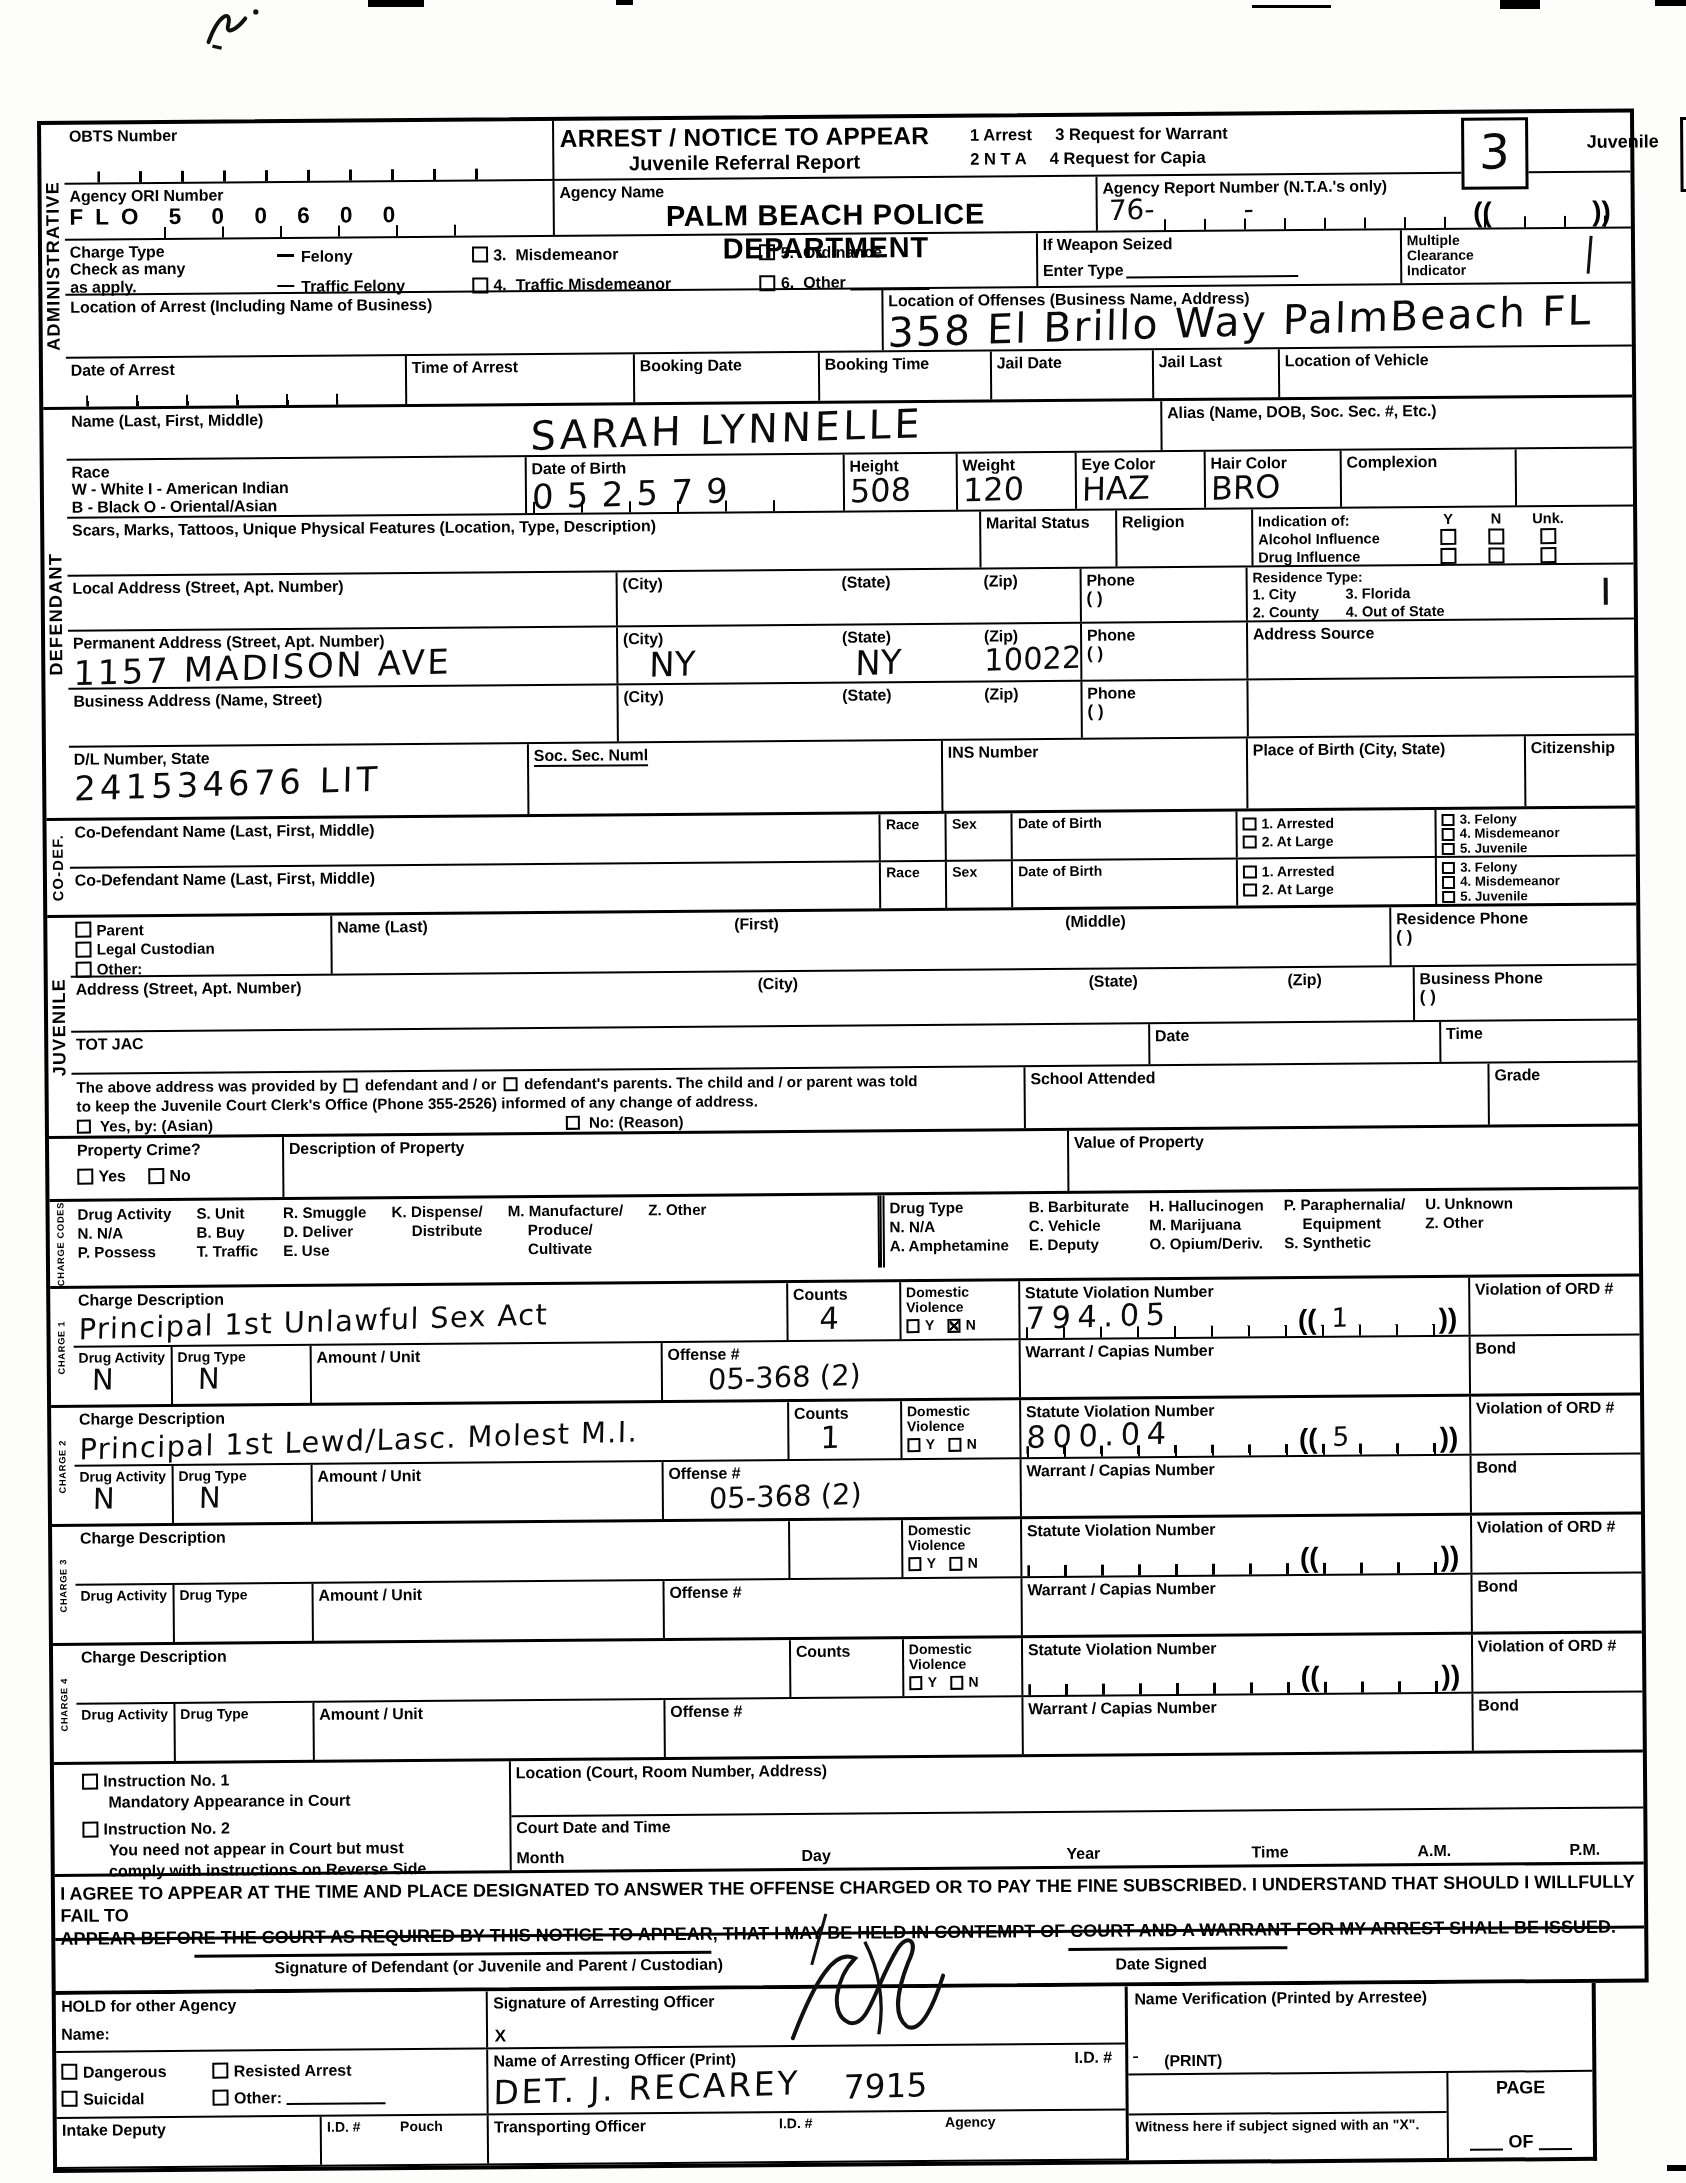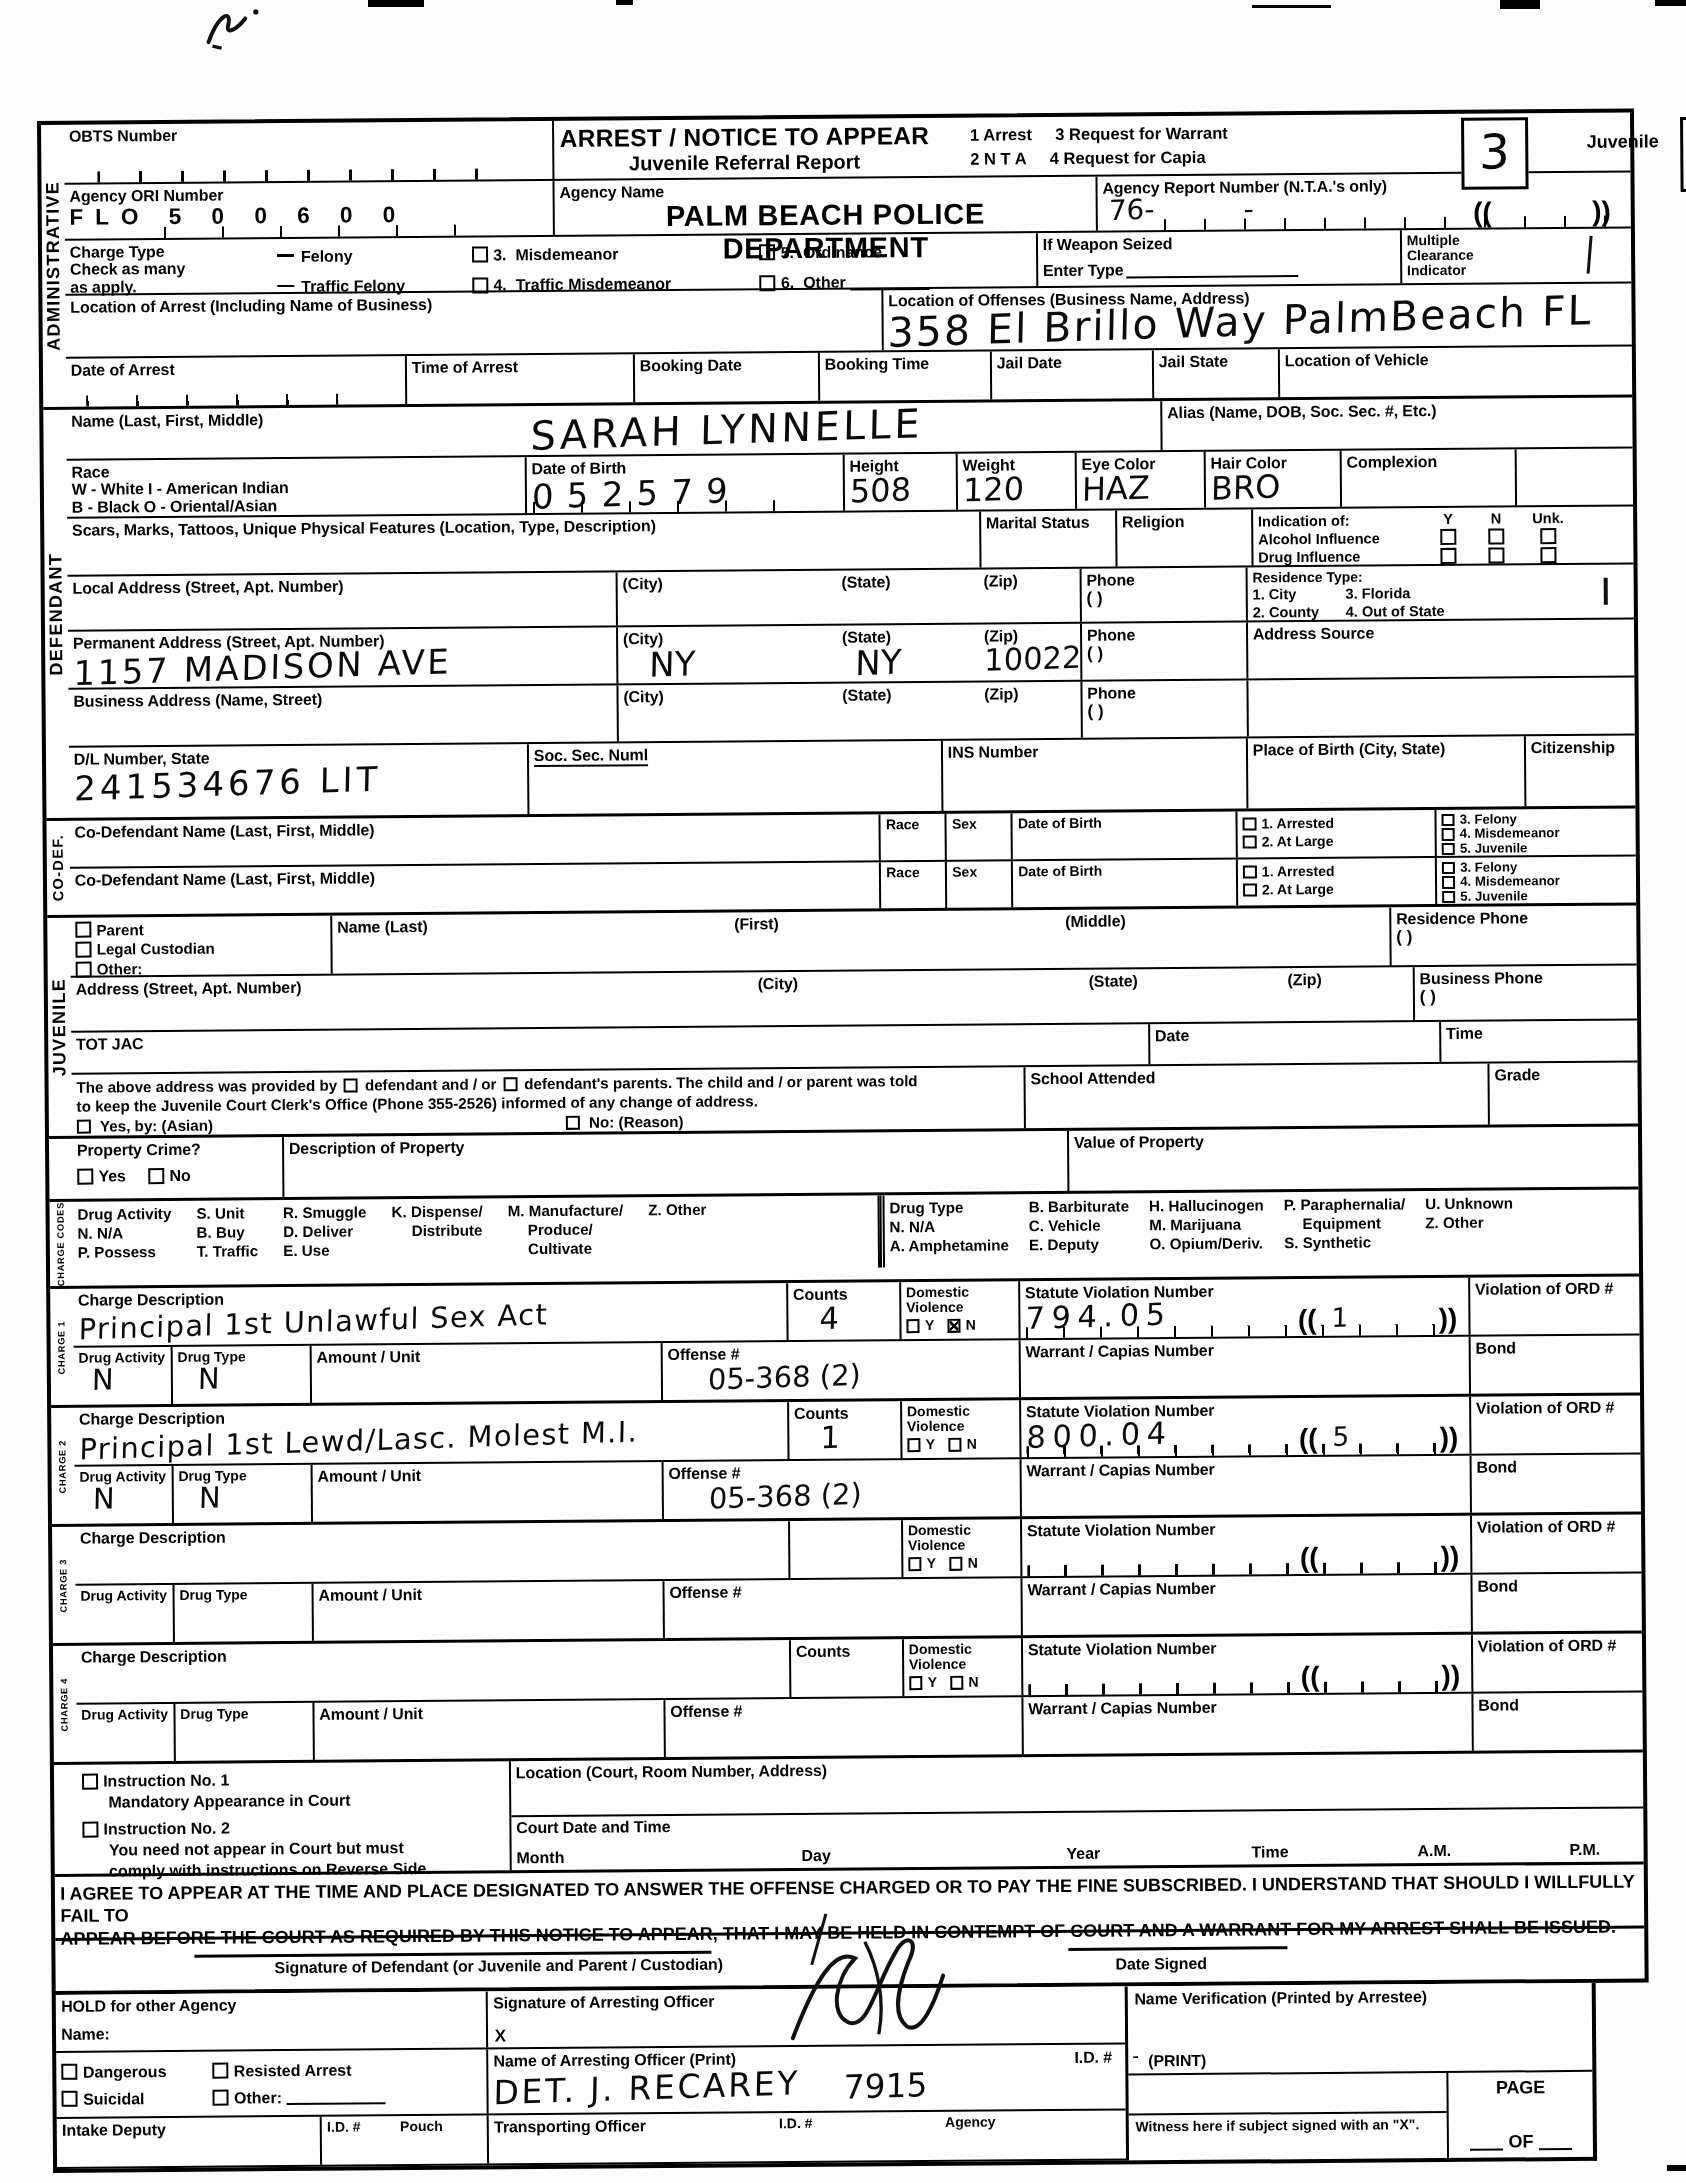--- a/index.html
+++ b/index.html
@@ -174,21 +174,21 @@
           <div class="c" style="width:185px">
             <span class="lb">Booking Date</span>
           </div>
           <div class="c" style="width:172px">
             <span class="lb">Booking Time</span>
           </div>
           <div class="c" style="width:162px">
             <span class="lb">Jail Date</span>
           </div>
           <div class="c" style="width:126px">
-            <span class="lb">Jail State</span>
+            <span class="lb">Jail Last</span>
           </div>
           <div class="c" style="flex:1">
             <span class="lb">Location of Vehicle</span>
           </div>
         </div>
 
       </div>
     </div>
 
     <div class="sec">
@@ -914,21 +914,21 @@
             </div>
         <div class="c" style="flex:1">
               <span class="lbs">Agency</span>
             </div>
       </div>
     </div>
 
     <div style="flex:0 0 464px;border-left:3.3px solid #000;display:flex;flex-direction:column">
       <div style="flex:1;position:relative;border-bottom:2.6px solid #000;padding:4px 6.6px">
         <span class="lb">Name Verification (Printed by Arrestee)</span>
-        <span class="lb abs" style="left:20px;bottom:4px">(PRINT)</span>
+        <span class="lb abs" style="left:36px;bottom:4px">(PRINT)</span>
         <span class="abs" style="left:4px;bottom:6.6px;font-size:20px">-</span>
       </div>
       <div style="flex:0 0 85px;display:flex">
         <div style="flex:1;display:flex;flex-direction:column">
           <div style="flex:1;border-bottom:2.6px solid #000"></div>
           <div style="flex:0 0 37px;padding:4px 6.6px">
             <span class="lbs">Witness here if subject signed with an "X".</span>
           </div>
         </div>
         <div style="flex:0 0 144px;border-left:2.6px solid #000;position:relative;text-align:center">

